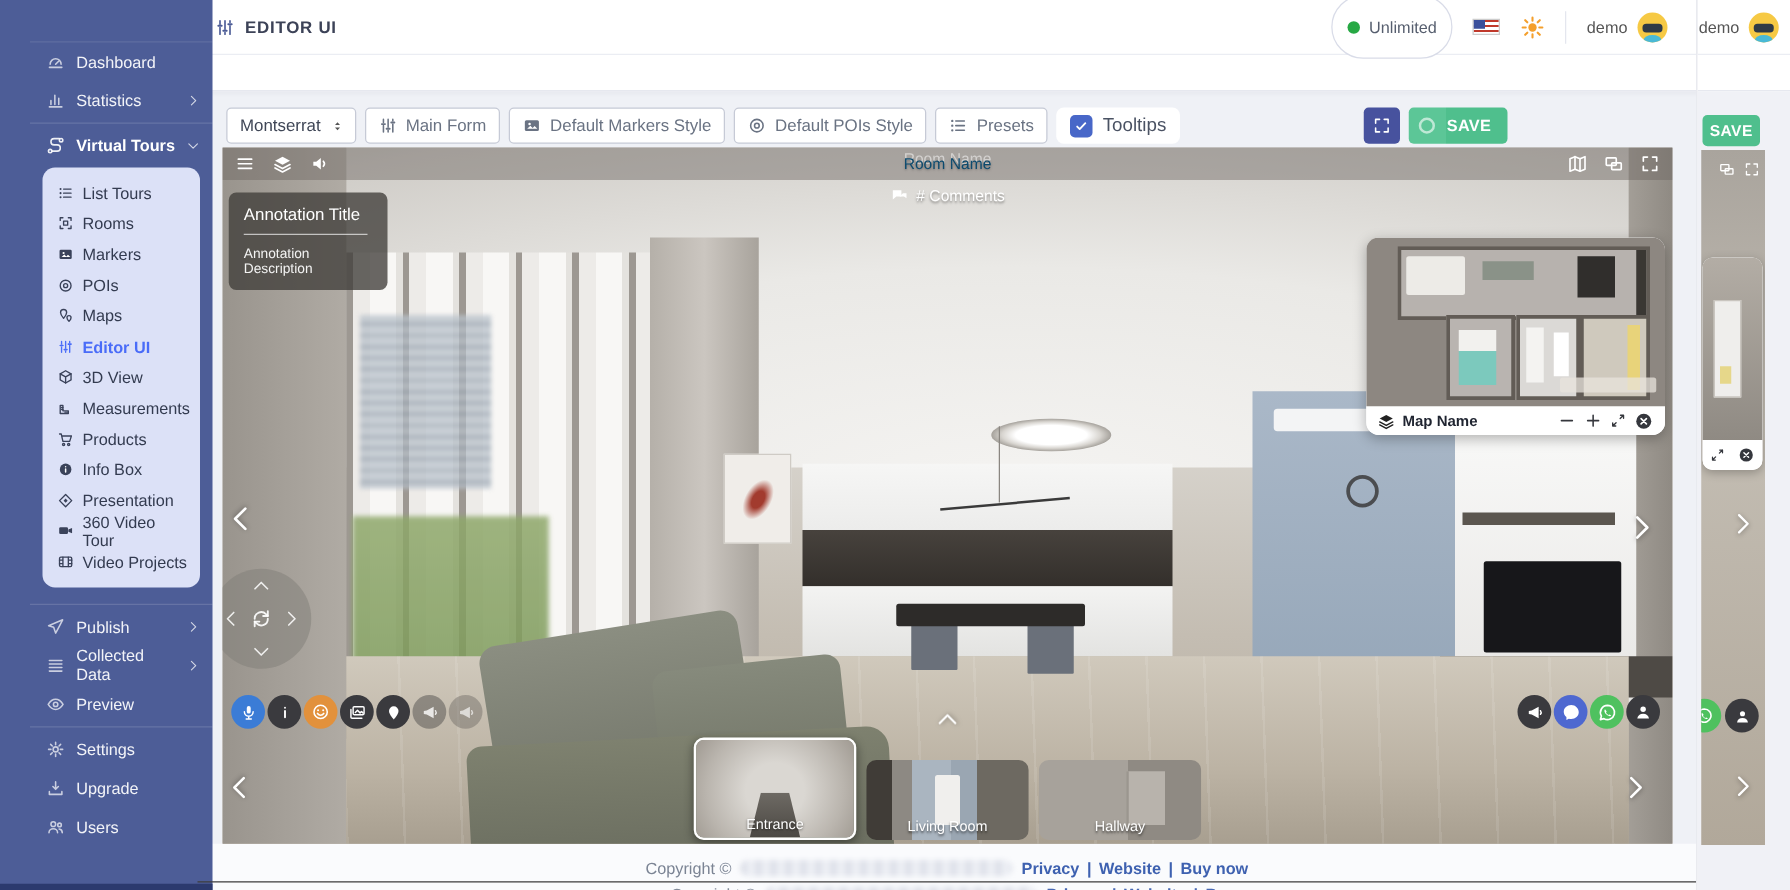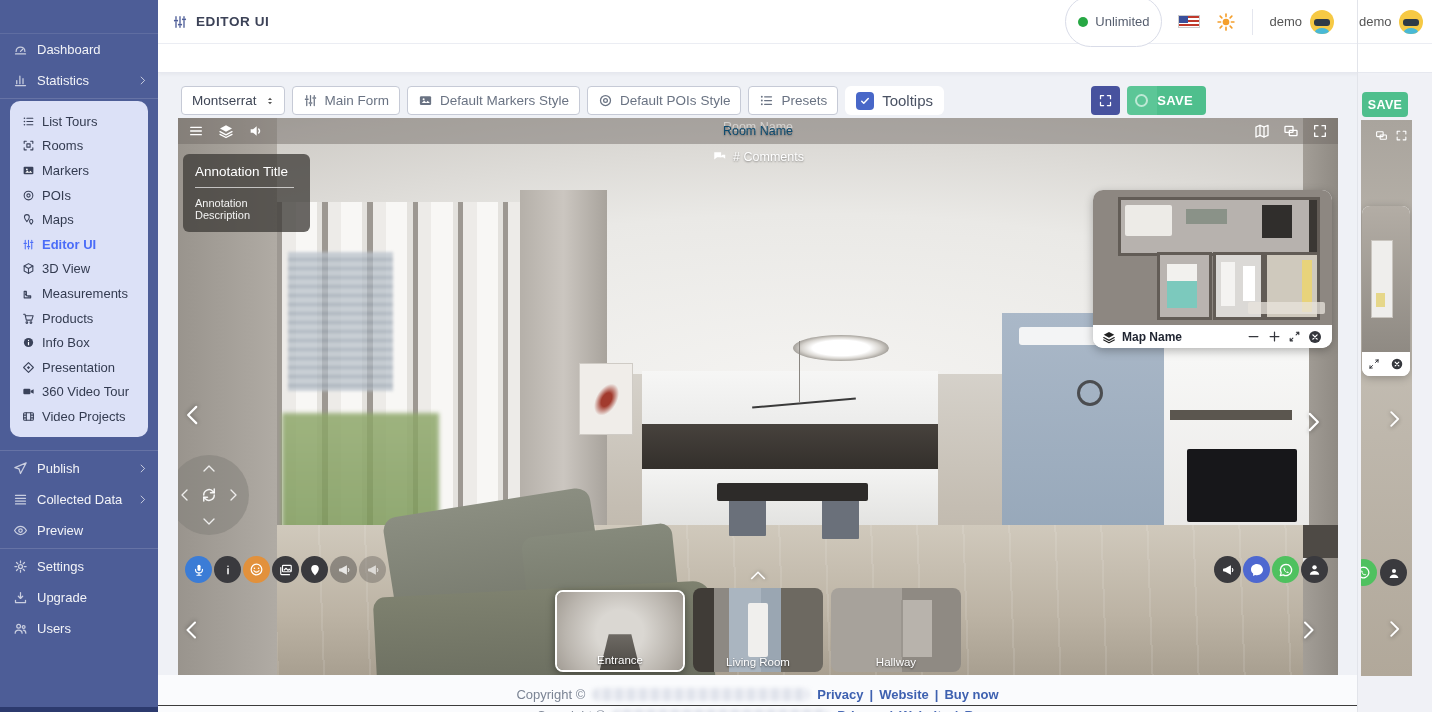--- a/index.html
+++ b/index.html
@@ -2,21 +2,21 @@
 <html><head>
 <meta charset="utf-8">
 <style>
   * { margin:0; padding:0; box-sizing:border-box; }
   html,body { width:1432px; height:712px; overflow:hidden; }
   body { font-family:"Liberation Sans","DejaVu Sans",sans-serif; font-size:13px; background:#eef0f5; }
   .app { position:relative; width:1432px; height:712px; overflow:hidden; background:#eff1f6; }
   svg.ic { stroke:currentColor; fill:none; stroke-width:2; stroke-linecap:round; stroke-linejoin:round; flex:none; display:inline-block; vertical-align:middle; }
 
   
-  .sb { position:absolute; left:0; top:0; width:158px; height:712px; background:#4d5d97; z-index:5; }
+  .sb { position:absolute; left:0; top:0; width:170px; height:712px; background:#4d5d97; z-index:5;padding-left:24px; }
   .sb-logo { height:34px; border-bottom:1px solid rgba(255,255,255,.10); }
   .sb-item { display:flex; align-items:center; gap:9px; height:31px; padding:0 10px 0 13px; color:rgba(255,255,255,.93); cursor:pointer; }
   .sb-item .lbl { font-size:13px; }
   .sb-item .ico { color:rgba(255,255,255,.70); }
   .sb-item.active .lbl { font-weight:700; color:#fff; }
   .sb-item.active .ico { color:rgba(255,255,255,.9); }
   .sb-item .chev { margin-left:auto; color:rgba(255,255,255,.75); }
   .sb-div { border-top:1px solid rgba(255,255,255,.14); margin:2px 0; }
   .submenu { margin:2px 10px; background:#dce1f7; border-radius:10px; padding:8px 0; }
   .sm-item { display:flex; align-items:center; gap:7px; height:24.6px; padding:0 8px 0 12px; color:#333b50; cursor:pointer; }
@@ -139,21 +139,21 @@
   .c-mic { background:#3b7cd6; }
   .c-dark { background:#3a3a3e; }
   .c-smile { background:#e2913c; }
   .c-fade1 { background:rgba(82,80,78,.5); color:rgba(255,255,255,.8); }
   .c-fade2 { background:rgba(82,80,78,.35); color:rgba(255,255,255,.65); }
   .c-msgr { background:#4e68d0; }
   .c-wapp { background:#4fc15f; }
   .upchev { position:absolute; left:50%; bottom:89px; transform:translateX(-50%) rotate(-90deg); color:#fff; filter:drop-shadow(0 1px 2px rgba(0,0,0,.35)); cursor:pointer; }
   .socials { position:absolute; right:10px; bottom:92px; display:flex; gap:2px; }
   .thumbs { position:absolute; left:50%; bottom:3px; transform:translateX(-50%); display:flex; gap:8px; align-items:flex-end; }
-  .thumb { position:relative; width:130px; height:84px; border-radius:8px; overflow:hidden; cursor:pointer; flex:none; }
+  .thumb { position:relative; width:130px; height:64px; border-radius:8px; overflow:hidden; cursor:pointer; flex:none; }
   .thumb.sel { border:2px solid #fff; box-shadow:0 2px 8px rgba(0,0,0,.4); height:82px; }
   .th-art { position:absolute; inset:0; }
   .th-entrance { background:radial-gradient(62% 95% at 50% 52%,#dad7d2 0 30%,#bab5ae 70%,#9d978f); }
   .th-entrance::after { content:""; position:absolute; left:34%; right:34%; bottom:0; height:46%; background:linear-gradient(#6e6a64,#4b4843); clip-path:polygon(22% 0,78% 0,100% 100%,0 100%); }
   .th-living { background:linear-gradient(90deg,#403c37 0 16%,#8d8983 16% 28%,#aab5c0 28% 52%,#9aa6b2 52% 68%,#6d6961 68% 100%); }
   .th-living::after { content:""; position:absolute; left:42%; top:18%; width:16%; height:64%; background:#f0efed; border-radius:2px; }
   .th-hall { background:linear-gradient(90deg,#a7a29b 0 55%,#8f8a83 55% 100%); }
   .th-hall::after { content:""; position:absolute; left:54%; top:14%; width:22%; height:68%; background:#b8b3ac; border-left:2px solid #9b968f; }
   .th-lbl { position:absolute; left:0; right:0; bottom:4px; text-align:center; color:#fff; font-size:11.5px; text-shadow:0 1px 2px rgba(0,0,0,.6); }
 
@@ -397,20 +397,29 @@
     <div class="sb-item">
       <svg class="ic ico" width="15" height="15">
           <use href="#i-chart"></use>
         </svg>
       <span class="lbl">Statistics</span>
       <svg class="ic chev" width="11" height="11">
           <use href="#i-chev"></use>
         </svg>
     </div>
     <div class="sb-div"></div>
+    <div class="sb-item active">
+      <svg class="ic ico" width="15" height="15">
+          <use href="#i-route"></use>
+        </svg>
+      <span class="lbl">Virtual Tours</span>
+      <svg class="ic chev" width="11" height="11" style="transform:rotate(90deg)">
+          <use href="#i-chev"></use>
+        </svg>
+    </div>
     <div class="submenu">
       <div class="sm-item">
           <svg class="ic ico" width="13" height="13">
             <use href="#i-list"></use>
           </svg>
           <span class="lbl">List Tours</span>
         </div>
       <div class="sm-item">
           <svg class="ic ico" width="13" height="13">
             <use href="#i-frame"></use>

